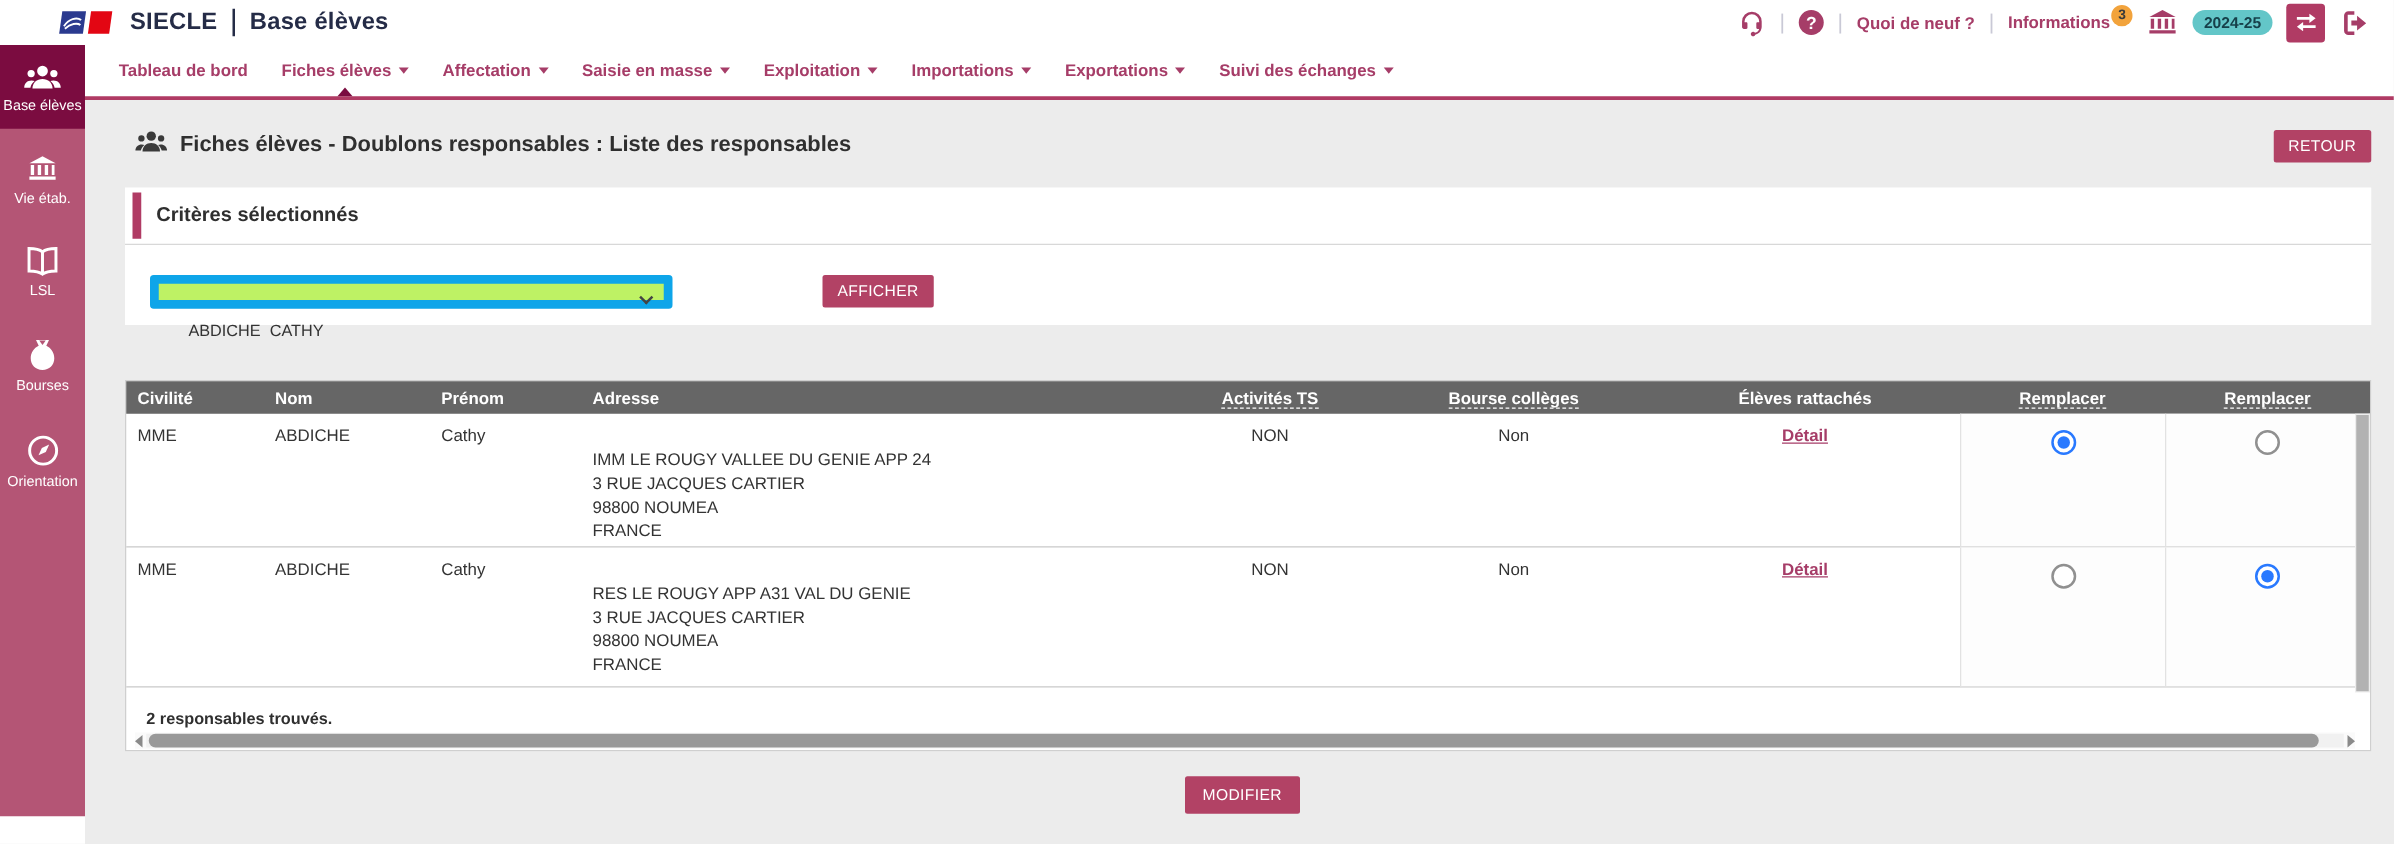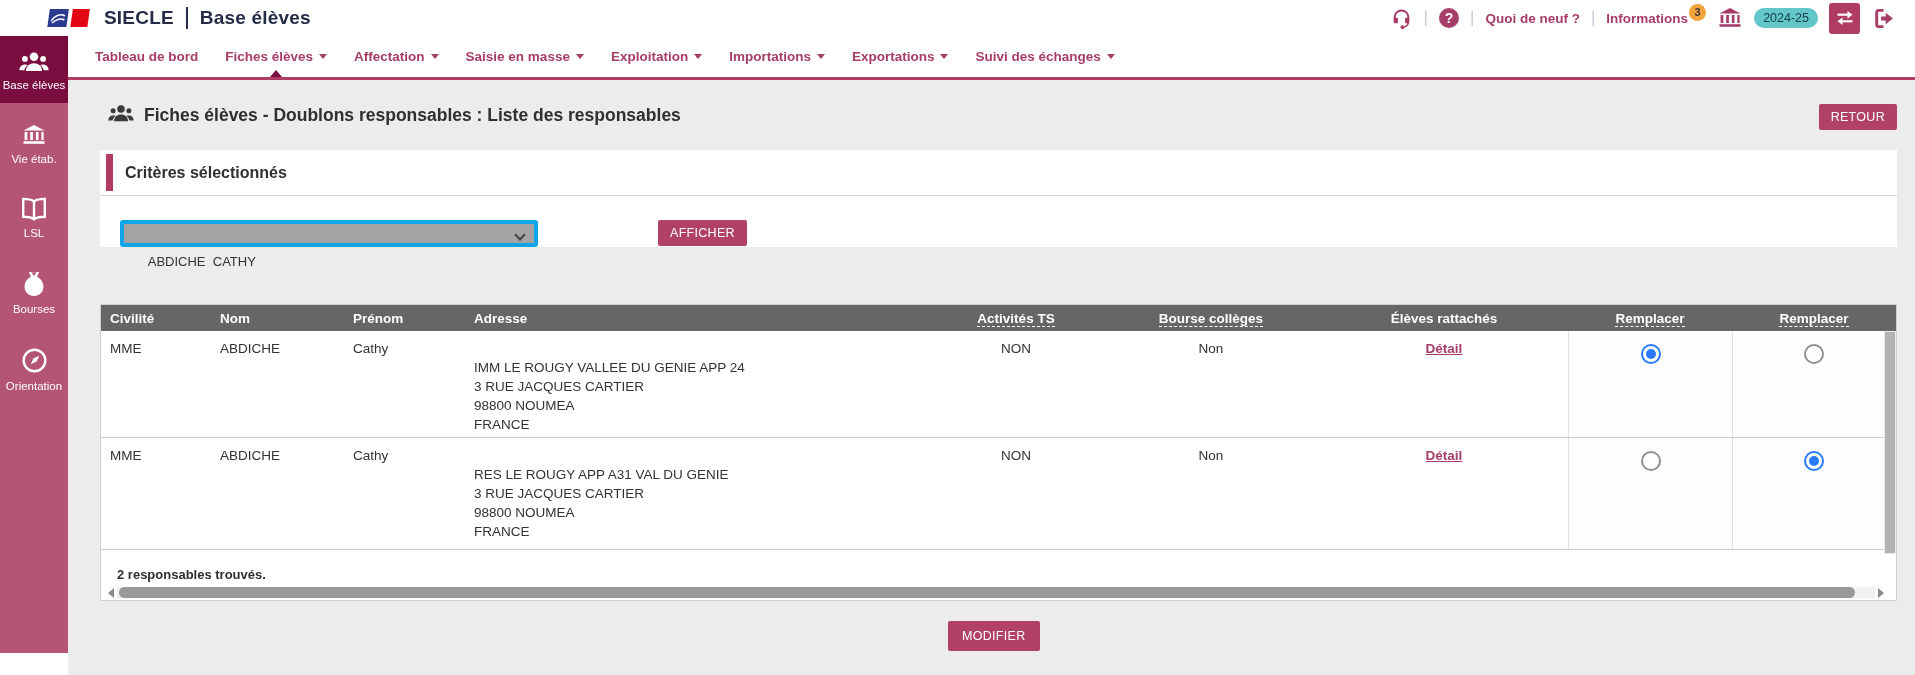--- a/index.html
+++ b/index.html
@@ -19,21 +19,21 @@
   .brand-divider { width:2px; height:22px; background:#252c47; }
   .topbar-right { position:absolute; right:18px; top:0; height:36px; display:flex; align-items:center; gap:11px; }
   .tb-sep { color:#c9c9d6; font-size:17px; font-weight:400; }
   .tb-link { color:#a63d68; font-weight:bold; font-size:13.5px; cursor:pointer; white-space:nowrap; }
   .tb-icon { color:#a63d68; display:flex; align-items:center; cursor:pointer; }
   .help-circle { width:20px; height:20px; border-radius:50%; background:#a63d68; color:#fff;
                  font-size:14px; font-weight:bold; display:flex; align-items:center; justify-content:center; }
   .info-badge { display:inline-block; width:17px; height:17px; border-radius:50%; background:#f2a33c;
                 color:#3a3a3a; font-size:11px; font-weight:bold; text-align:center; line-height:17px;
                 transform:translateY(-7px); margin-left:1px; }
-  .year-pill { background:#63c6c8; color:#16404a; font-weight:normal; font-size:12.5px;
+  .year-pill { background:#63c6c8; color:#16404a; font-weight:bold; font-size:12.5px;
                padding:3px 9px; border-radius:11px; }
   .swap-btn { width:31px; height:31px; border-radius:3px; background:#b03b64; display:flex;
               align-items:center; justify-content:center; cursor:pointer; }
 
   
   .sidebar-col { position:absolute; left:0; top:36px; width:68px; height:639px; background:#fff; z-index:5; }
   .sidebar { position:absolute; left:0; top:0; width:68px; height:617px; background:#b45575; }
   .side-item { width:68px; display:flex; flex-direction:column; align-items:center; gap:6px;
                padding:12px 0 12px; color:#fff; cursor:pointer; }
   .side-item .lbl { font-size:11.5px; white-space:nowrap; }
@@ -56,27 +56,27 @@
 
   
   .title-row { position:absolute; left:108px; top:103px; display:flex; align-items:center; gap:10px; }
   .title-row svg { color:#3a3a3a; }
   .page-title { font-size:17.5px; font-weight:bold; color:#2f2f2f; }
   .btn { background:#b24265; color:#fff; border:none; font-family:inherit; font-size:12.5px;
          padding:6px 12px; border-radius:2px; cursor:pointer; letter-spacing:.3px; }
   .btn-retour { position:absolute; right:18px; top:104px; }
 
   
-  .criteria-panel { position:absolute; left:100px; top:150px; width:1797px; height:97px; background:#fff; }
+  .criteria-panel { position:absolute; left:100px; top:150px; width:1797px; height:110px; background:#fff; }
   .criteria-head { position:relative; height:46px; border-bottom:1px solid #d8d8d8;
                    display:flex; align-items:center; }
   .criteria-bar { position:absolute; left:6px; top:4px; bottom:4px; width:7px; background:#b03b64; }
   .criteria-title { margin-left:25px; font-size:16px; font-weight:bold; color:#2f2f2f; }
   .select-box { position:absolute; left:20px; top:70px; width:418px; height:27px;
-                border:4px solid #0ea5e9; border-radius:3px; background:#a3a3a3; font-size:13px;
+                border:7px solid #0ea5e9; border-radius:3px; background:#bef264; font-size:13px;
                 color:#333; line-height:25px; padding:0 24px 0 10px; white-space:pre; cursor:pointer; }
   .select-box .chev { position:absolute; right:10px; top:7px; width:8px; height:8px;
                 border-right:2px solid #444; border-bottom:2px solid #444; transform:rotate(45deg); }
   .btn-afficher { position:absolute; left:558px; top:70px; }
 
   
   .table-panel { position:absolute; left:100px; top:304px; width:1797px; height:297px;
                  background:#fff; border:1px solid #cfcfcf; }
   .tgrid { display:grid; grid-template-columns:119px 133px 121px 456px 172px 218px 248px 164px 1fr; }
   .thead { background:#666; color:#fff; height:26px; align-items:center; font-size:13.5px; font-weight:bold; }

